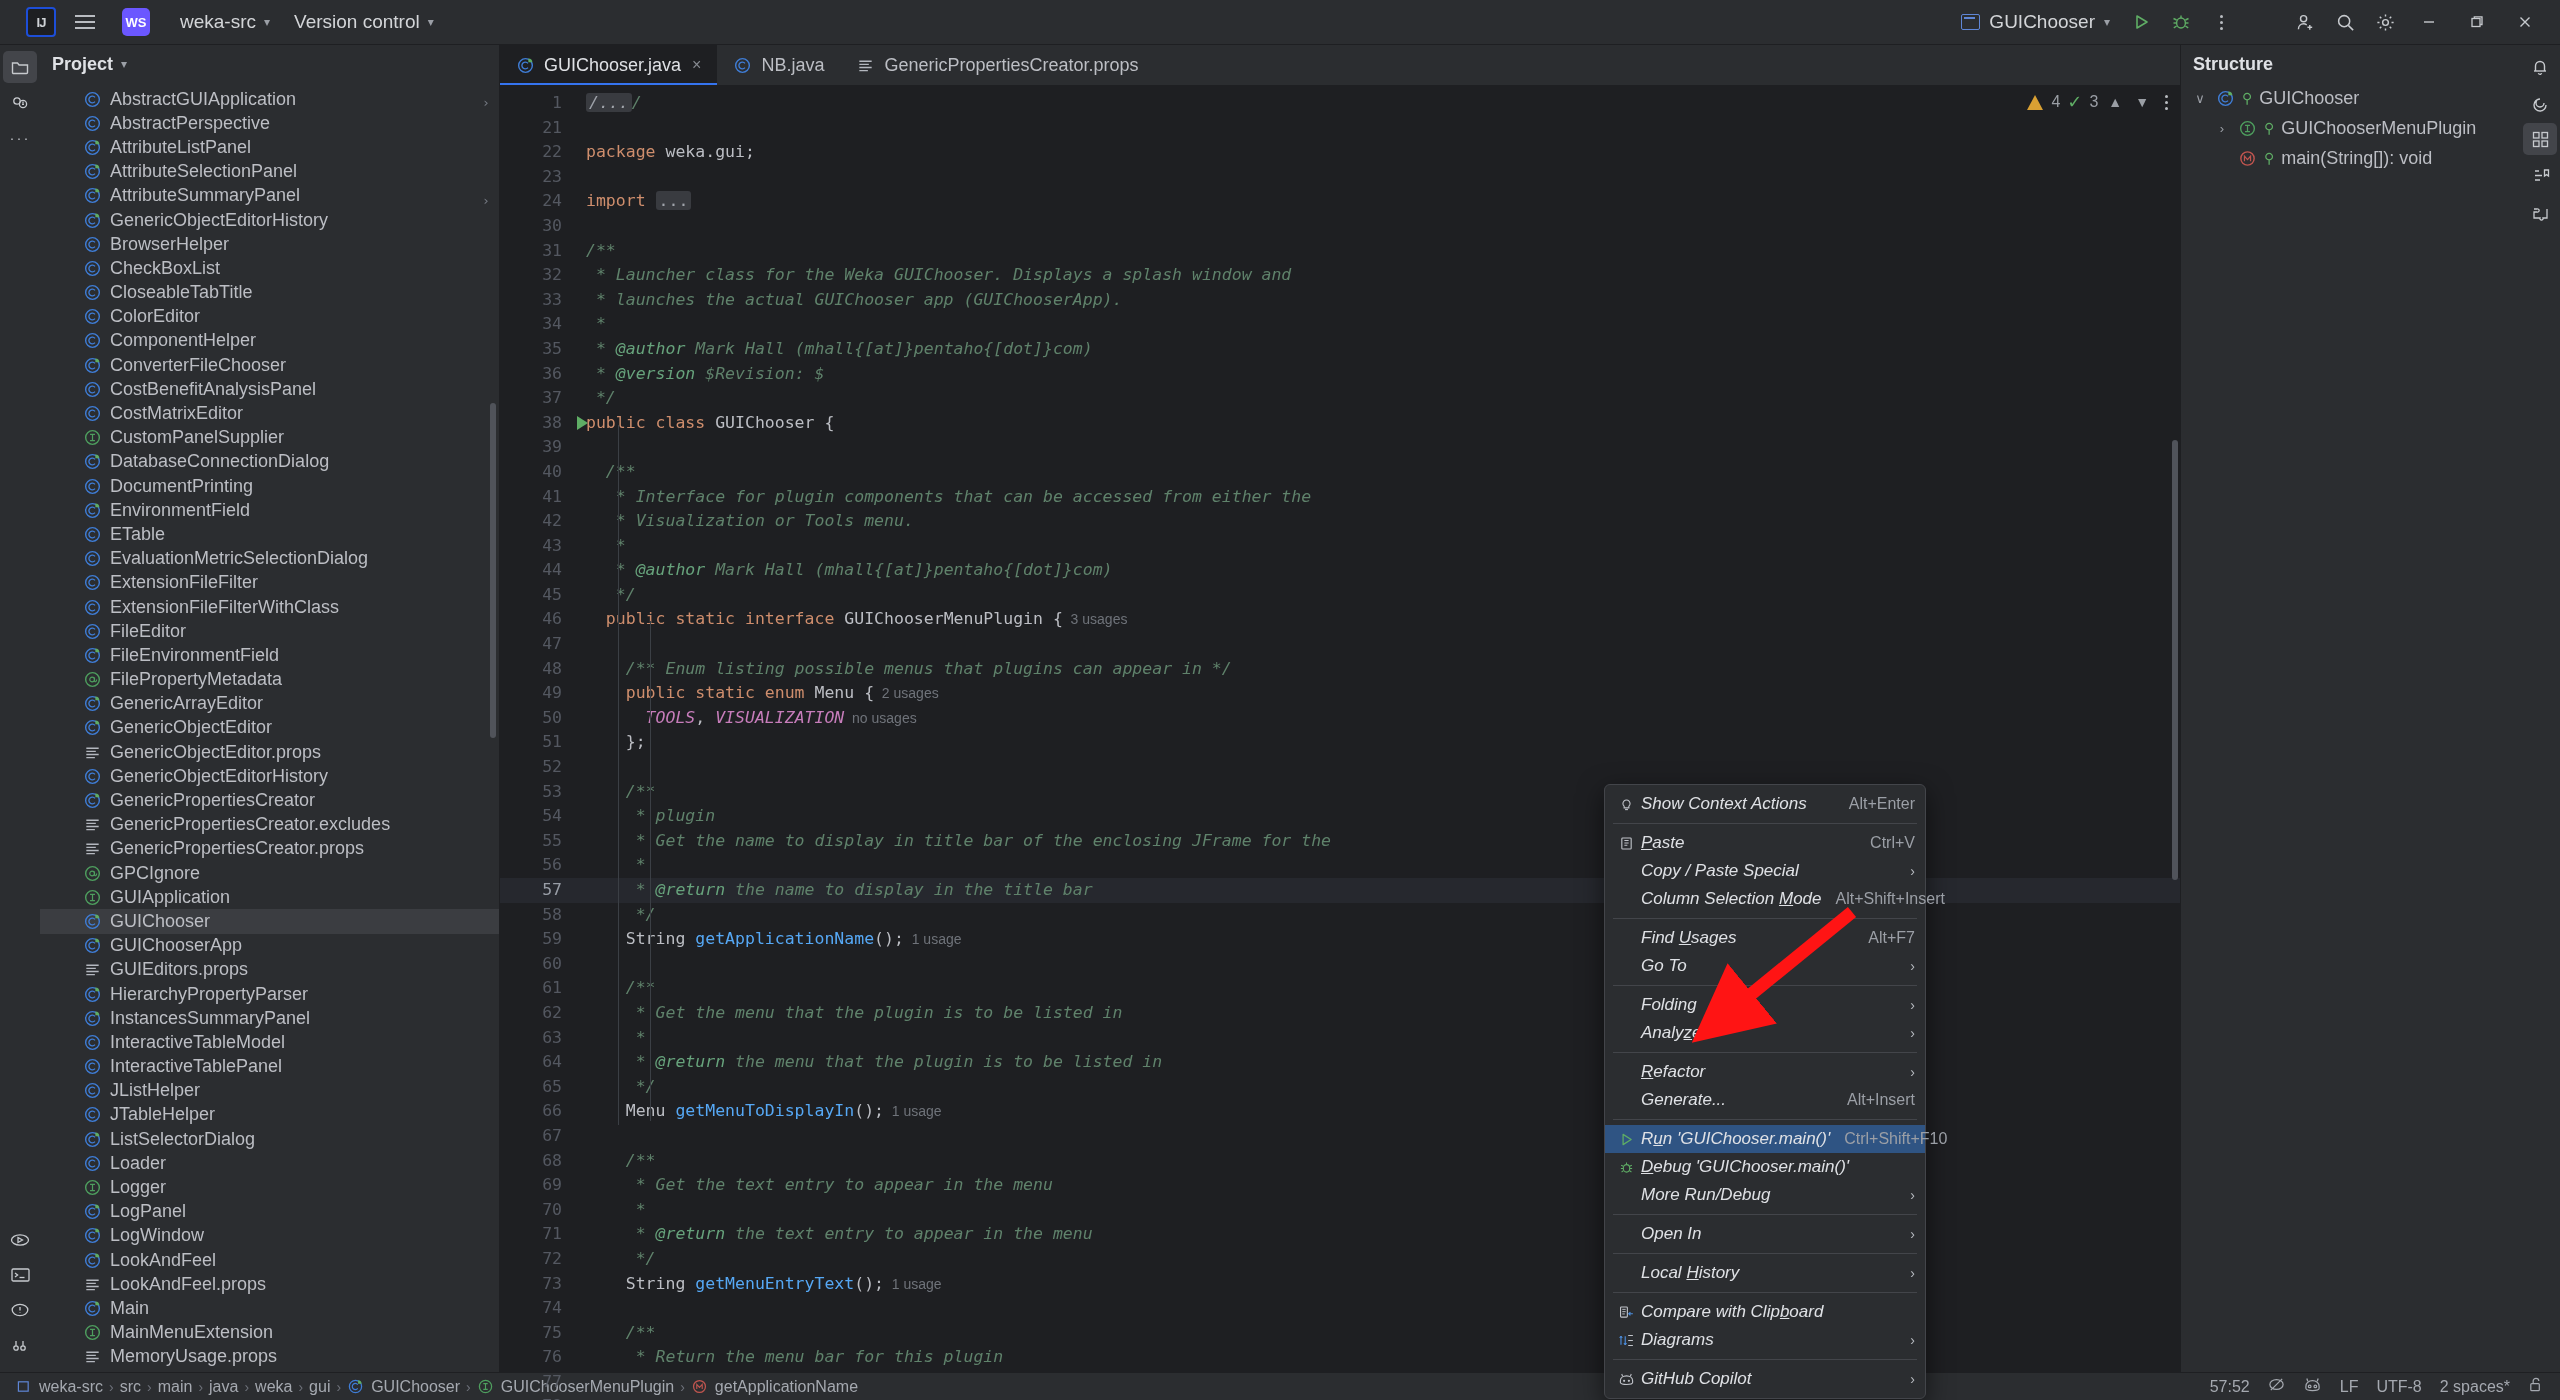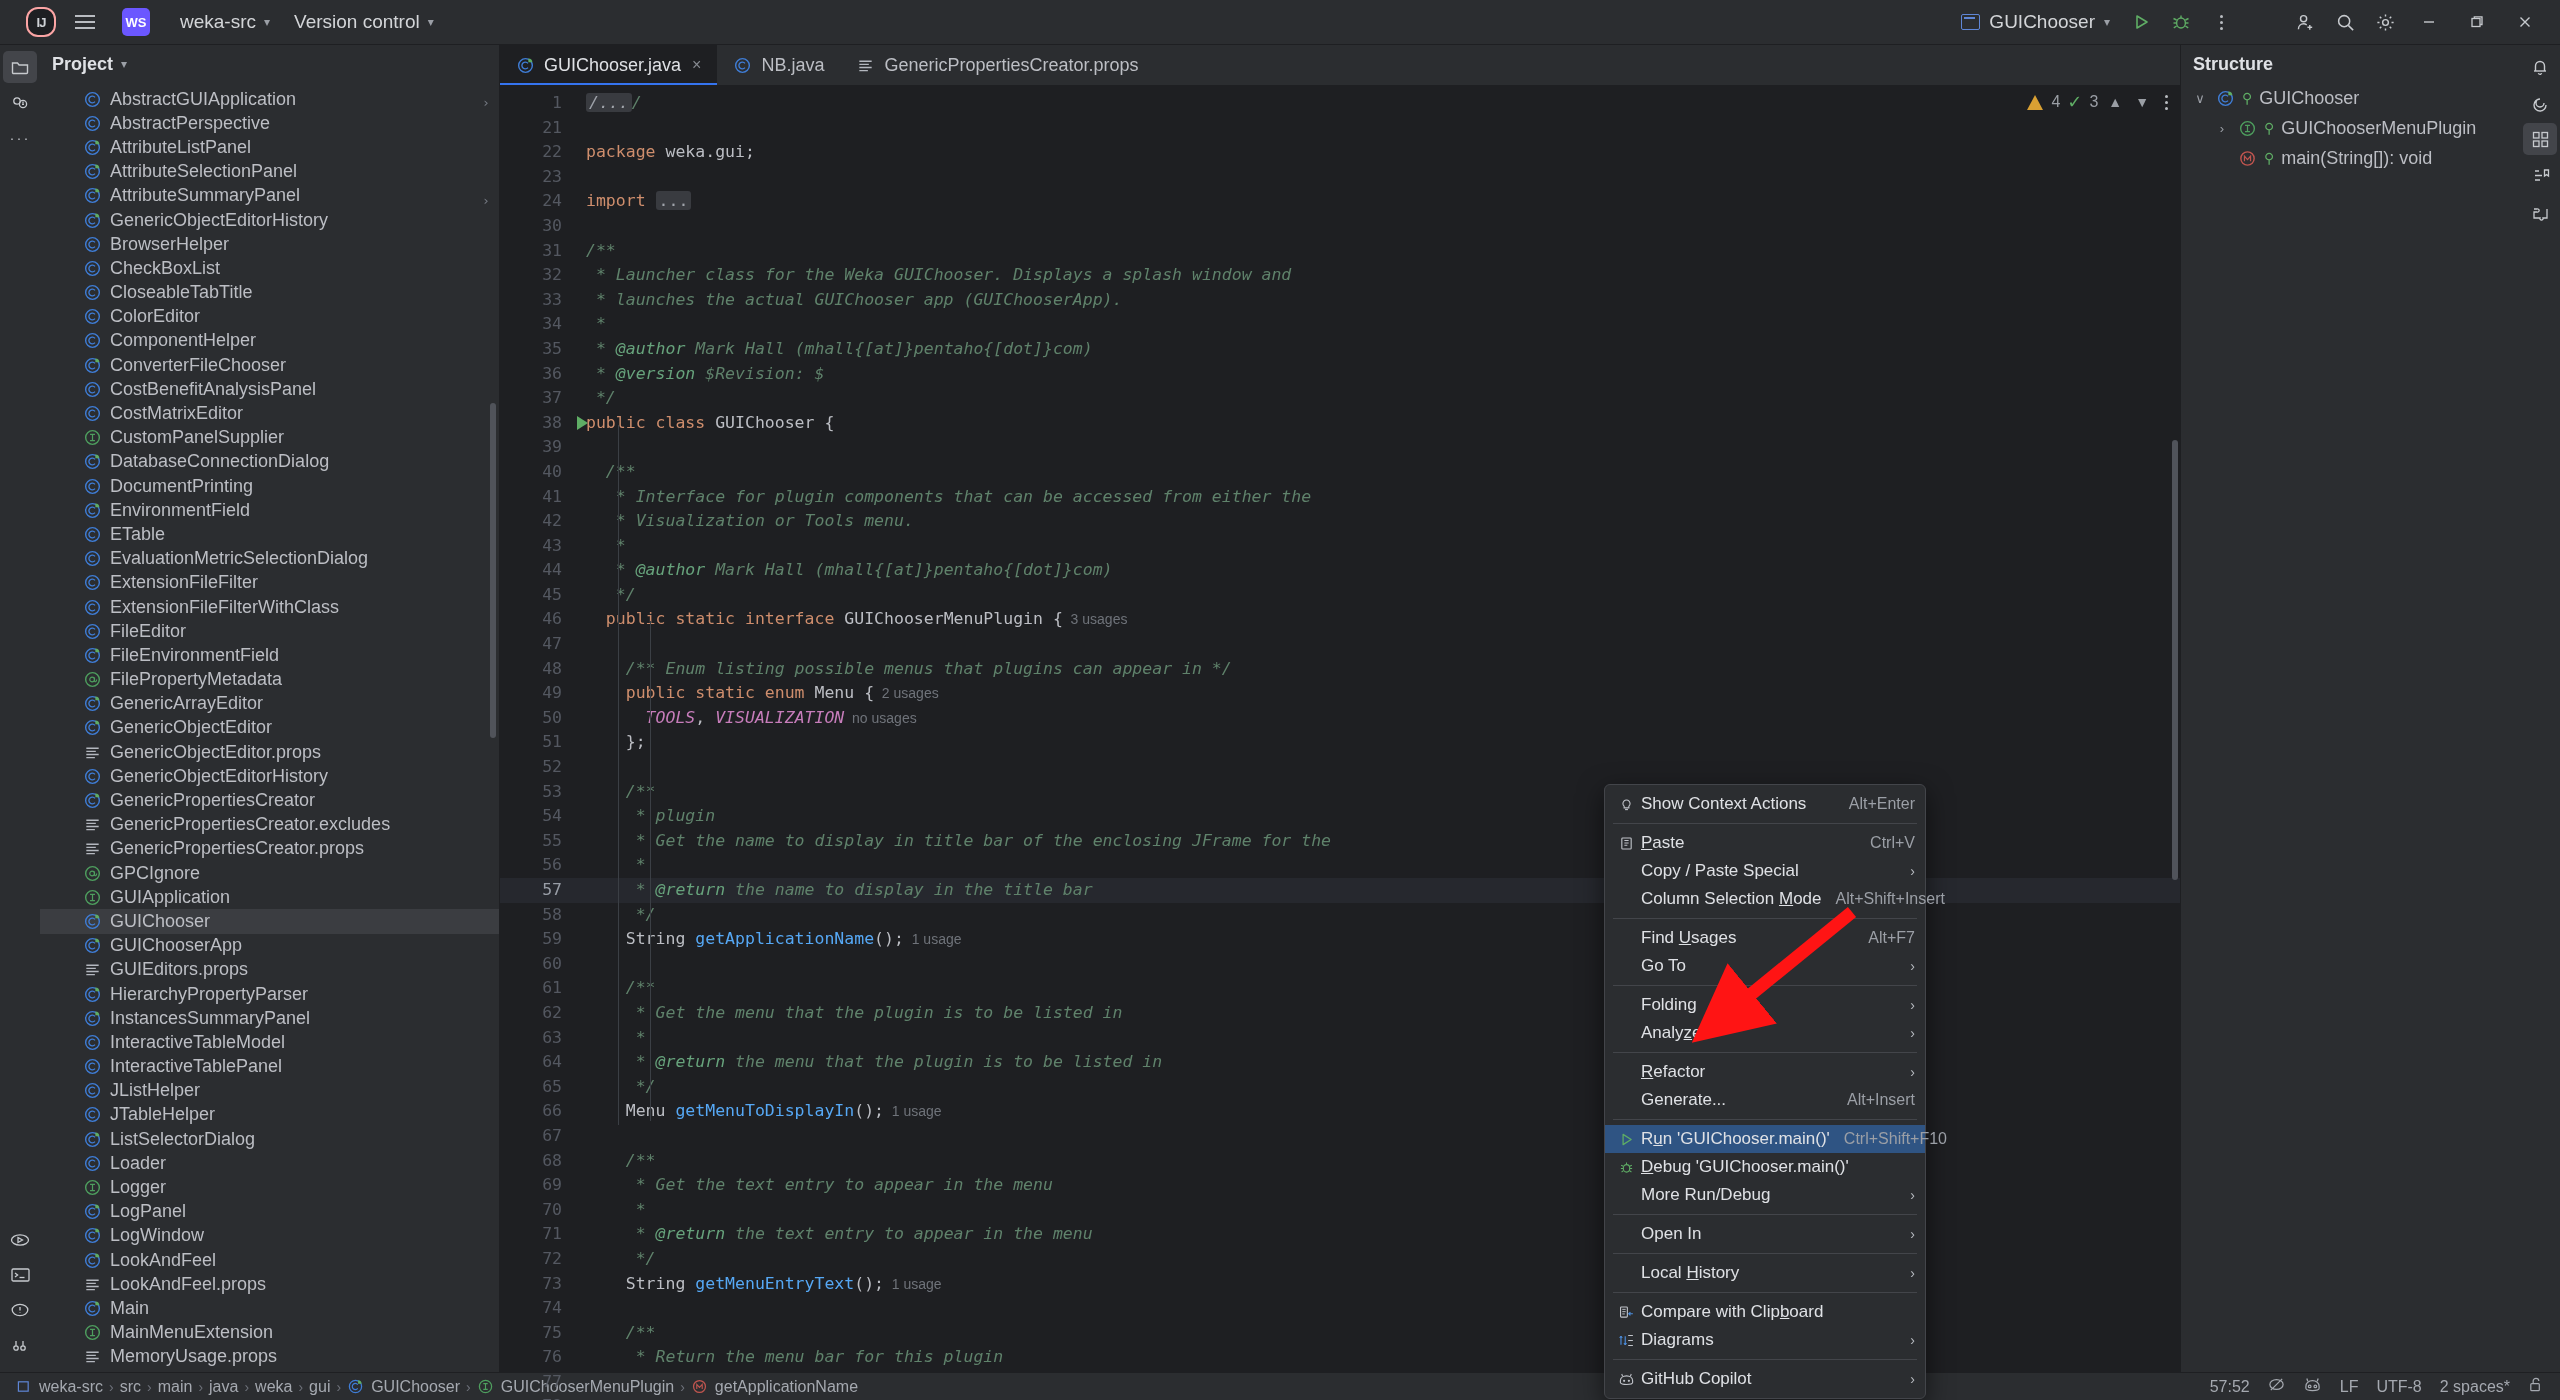--- a/index.html
+++ b/index.html
@@ -13,21 +13,21 @@
   #app { position: relative; width: 2560px; height: 1400px; display: flex; flex-direction: column; }
 
   
   .titlebar {
     height: 45px; background: #2b2d30; display: flex; align-items: center;
     flex: 0 0 45px; padding: 0 8px; border-bottom: 1px solid #1e1f22;
   }
   .tb-left { display: flex; align-items: center; gap: 4px; }
   .ij-logo {
     width: 30px; height: 30px; margin-left: 18px; margin-right: 8px;
-    border: 2px solid #fca5a5; border-radius: 12px; background: #1e1f22;
+    border: 2px solid #1d4ed8; border-radius: 4px; background: #1e1f22;
     display: flex; align-items: center; justify-content: center;
     font-size: 13px; font-weight: bold; color: #cfd2d6; letter-spacing: -1px;
   }
   .hamburger { width: 34px; height: 34px; display: flex; flex-direction: column;
     justify-content: center; align-items: center; gap: 4px; margin-right: 16px; cursor: pointer; }
   .hamburger span { display: block; width: 20px; height: 2px; background: #b9bcc1; }
   .ws-badge {
     width: 28px; height: 28px; border-radius: 5px; background: #6b57ff;
     display: flex; align-items: center; justify-content: center;
     font-size: 13px; font-weight: bold; color: #fff; margin-right: 16px;
@@ -141,21 +141,21 @@
   .ctxmenu {
     position: absolute; left: 1604px; top: 784px; width: 322px;
     background: #2b2d30; border: 1px solid #43454a; border-radius: 6px;
     box-shadow: 0 8px 26px rgba(0,0,0,.55); padding: 5px 0; z-index: 50;
   }
   .mi { height: 28px; display: flex; align-items: center; padding: 0 10px 0 10px;
     font-size: 17px; color: #dfe1e5; cursor: pointer; position: relative; }
   .mi.selected { background: #2f5483; }
   .mi-icon { width: 22px; flex: 0 0 22px; display: flex; align-items: center; justify-content: center;
     margin-right: 4px; }
-  .mi-label { flex: 1 1 auto; white-space: nowrap; }
+  .mi-label { flex: 1 1 auto; white-space: nowrap; font-style: italic; }
   .mi-label u { text-decoration: underline; }
   .mi-short { color: #9b9fa6; font-size: 16px; margin-left: 14px; white-space: nowrap; }
   .mi-arrow { color: #b6b9bf; font-size: 14px; margin-left: 14px; }
   .msep { height: 1px; background: #43454a; margin: 5px 8px; }
 
   
   .annot { position: absolute; left: 1660px; top: 900px; width: 260px; height: 260px; z-index: 60;
     pointer-events: none; }
 </style>
 </head>

